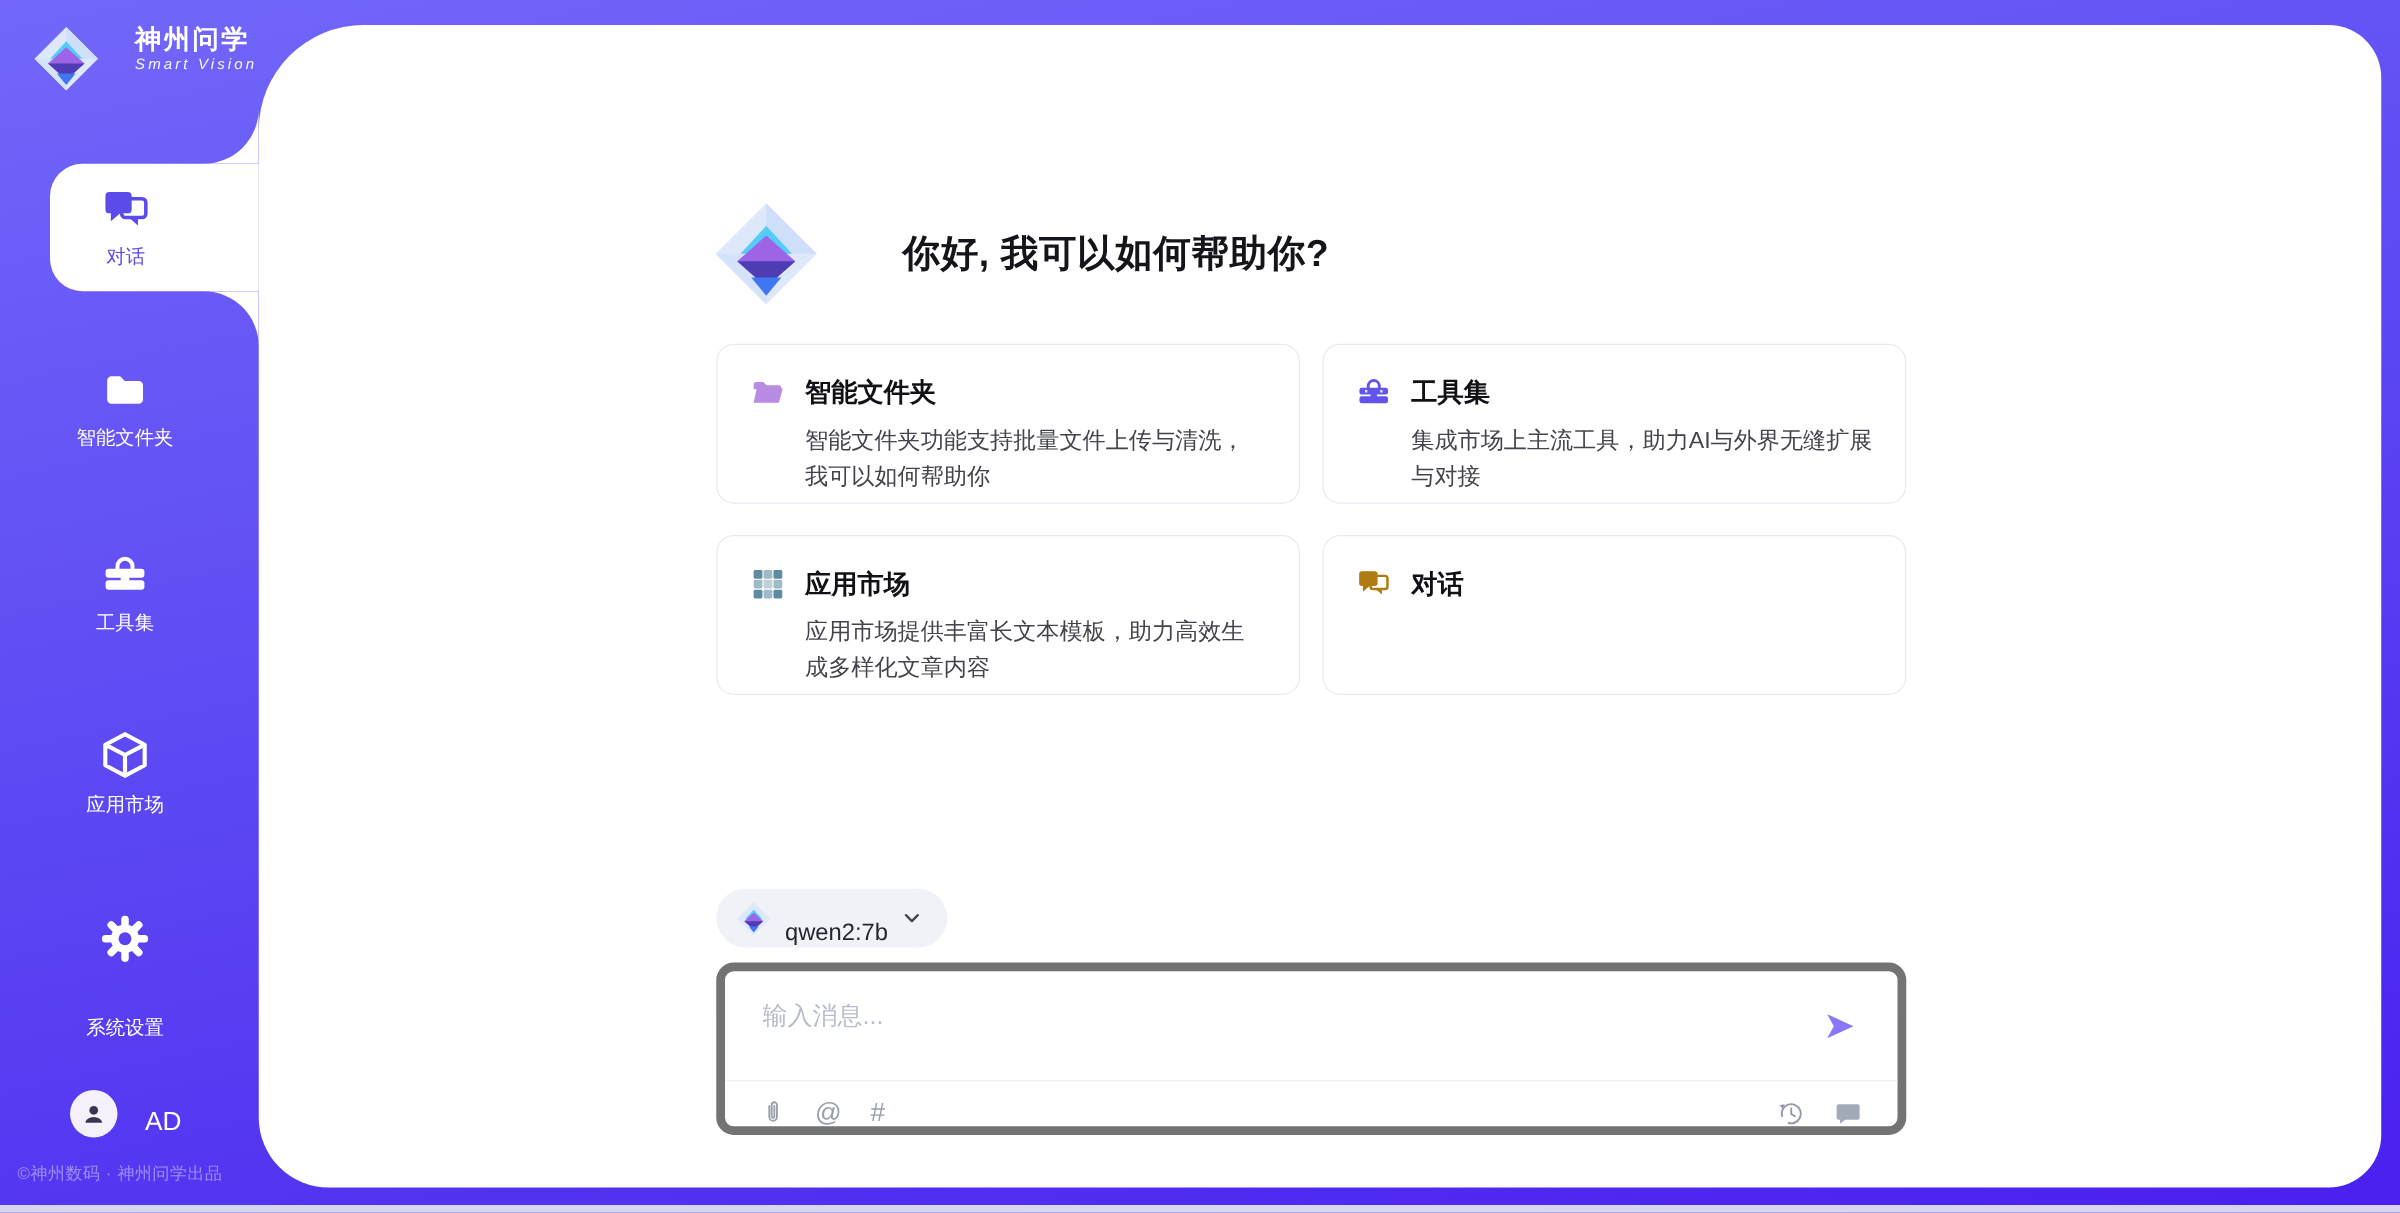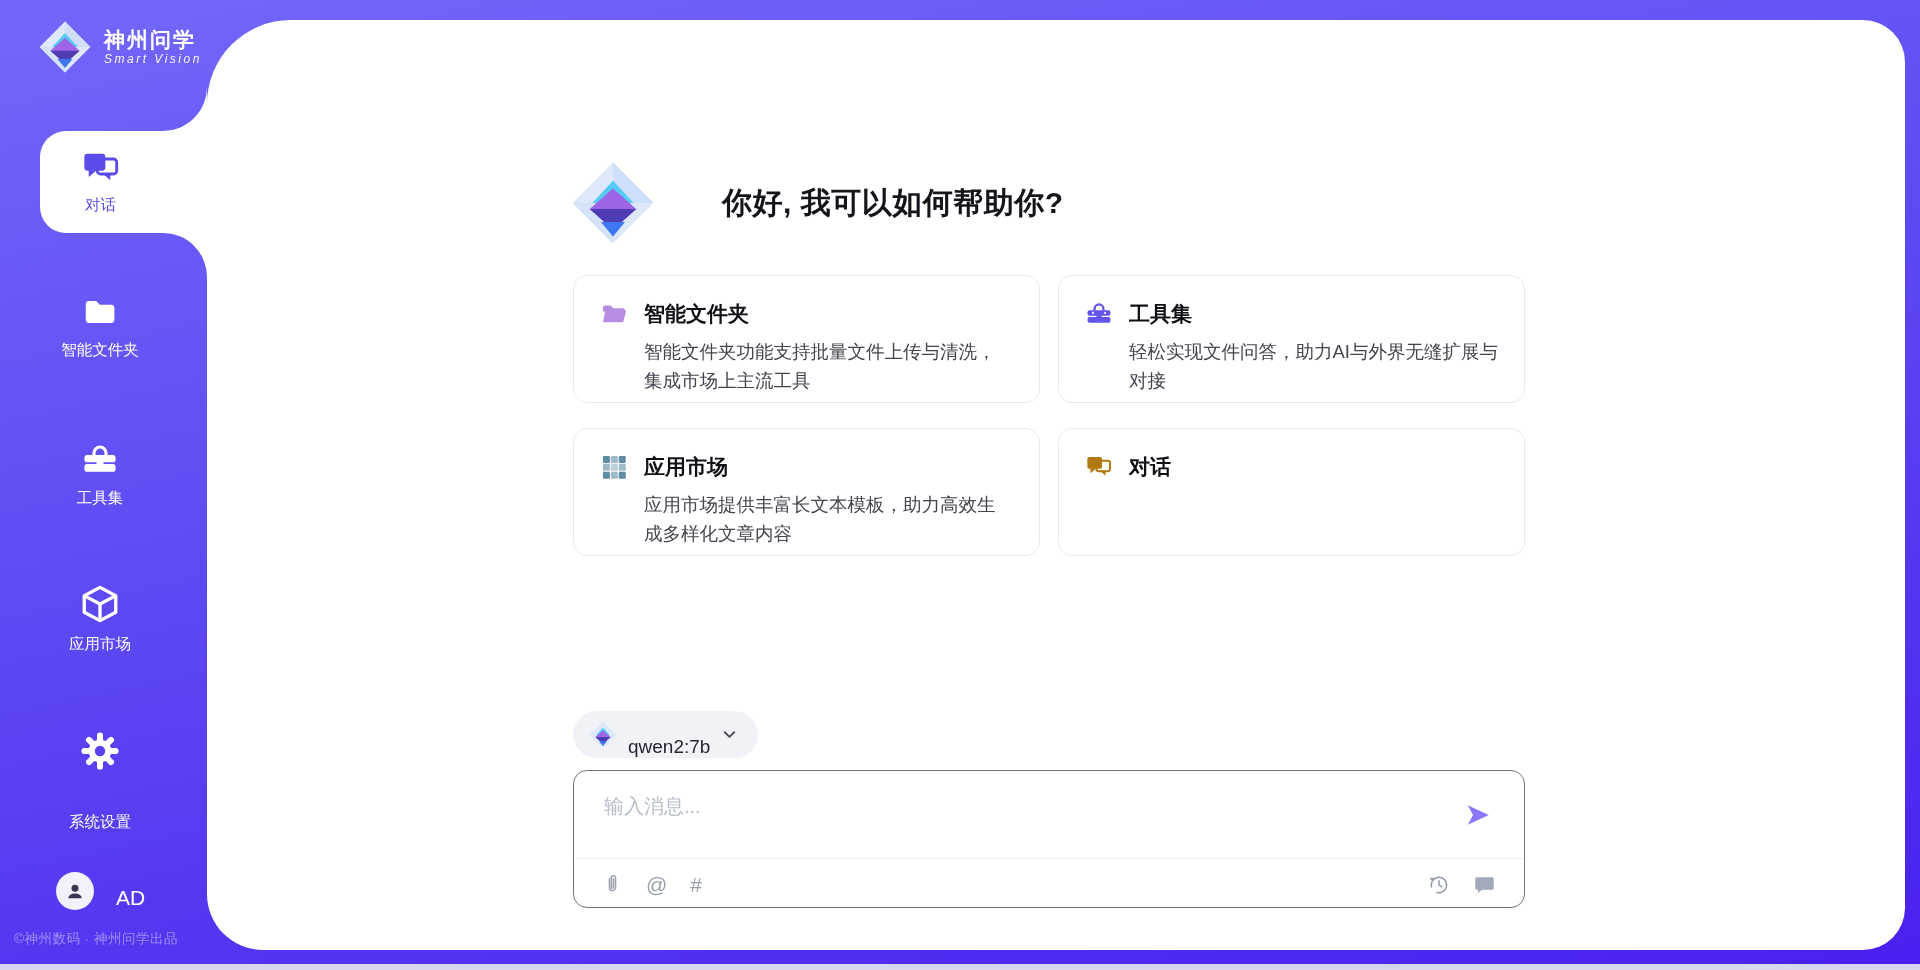--- a/index.html
+++ b/index.html
@@ -11,21 +11,21 @@
   }
   .bottom-strip { position:absolute; left:0; bottom:0; width:1920px; height:6px; background:#d7d6ef; z-index:6; }
 
   
   .main-panel {
     position:absolute; left:207px; top:20px; width:1698px; height:930px;
     background:#ffffff; border-radius:84px 42px 42px 56px; z-index:1;
   }
 
   
-  .brand { position:absolute; left:38px; top:20px; display:flex; align-items:center; gap:12px; z-index:3; }
+  .brand { position:absolute; left:26px; top:20px; display:flex; gap:28px; z-index:3; }
   .brand .logo-svg { width:54px; height:54px; }
   .brand-name { color:#fff; font-size:21px; font-weight:bold; letter-spacing:2px; line-height:1.15; }
   .brand-sub { color:rgba(255,255,255,.95); font-size:12px; letter-spacing:2.5px;font-style:italic; }
 
   .active-tab {
     position:absolute; left:40px; top:131px; width:167px; height:102px;
     background:#fff; border-radius:26px 0 0 26px; z-index:2;
     display:flex; flex-direction:column; align-items:center; justify-content:center;
     gap:7px; padding-right:46px; cursor:pointer;
   }
@@ -74,21 +74,21 @@
     position:absolute; left:573px; top:711px; height:47px; z-index:3;
     display:flex; align-items:center; gap:11px; padding:0 20px 0 16px;
     background:#f1f2f8; border-radius:24px; cursor:pointer;
   }
   .model-pill .logo-svg { width:28px; height:28px; }
   .model-name { font-size:19px; color:#26262e;margin-top:24px; }
 
   
   .composer {
     position:absolute; left:573px; top:770px; width:952px; height:138px; z-index:3;
-    background:#fff; border:1px solid #737373; border-radius:14px;
+    background:#fff; border:7px solid #737373; border-radius:14px;
   }
   .composer textarea {
     position:absolute; left:30px; top:22px; width:830px; height:58px;
     border:none; outline:none; resize:none; font-family:"Liberation Sans",sans-serif;
     font-size:20px; color:#333; background:transparent;
   }
   .composer textarea::placeholder { color:#b7bdc9; }
   .send-btn { position:absolute; right:32px; top:30px; width:28px; height:28px; cursor:pointer; background:none; border:none; }
   .composer-divider { position:absolute; left:0; right:0; top:87px; border-top:1px solid #edeff4; }
   .composer-toolbar {
@@ -216,36 +216,36 @@
 <div class="cards">
 
   <div class="card">
     <div class="card-title-row">
       <svg viewBox="0 0 24 24">
         <path d="M2.5 6.8 a2 2 0 0 1 2 -2 h4.6 l2.2 2.2 h8.2 a2 2 0 0 1 2 2 v0.8 H2.5 Z" fill="#b78ce2"></path>
         <polygon points="4.6,9.2 22.5,9.2 19.8,19 2.5,19" fill="#b78ce2"></polygon>
       </svg>
       <span class="card-title">智能文件夹</span>
     </div>
-    <div class="card-desc">智能文件夹功能支持批量文件上传与清洗，集成市场上主流工具</div>
+    <div class="card-desc">智能文件夹功能支持批量文件上传与清洗，我可以如何帮助你</div>
   </div>
 
   <div class="card">
     <div class="card-title-row">
       <svg viewBox="0 0 24 24">
         <path d="M8.2 9 V7.6 a3.8 3.8 0 0 1 7.6 0 V9" fill="none" stroke="#6254e8" stroke-width="2"></path>
         <rect x="2.2" y="8.8" width="19.6" height="4.6" rx="1.6" fill="#6254e8"></rect>
         <rect x="2.2" y="14.6" width="19.6" height="4.8" rx="1.6" fill="#6254e8"></rect>
         <rect x="9.8" y="10.8" width="4.4" height="5.4" rx="1" fill="#6254e8"></rect>
         <rect x="6" y="10.2" width="1.6" height="1.8" fill="#ffffff" opacity=".85"></rect>
         <rect x="16.4" y="10.2" width="1.6" height="1.8" fill="#ffffff" opacity=".85"></rect>
       </svg>
       <span class="card-title">工具集</span>
     </div>
-    <div class="card-desc">轻松实现文件问答，助力AI与外界无缝扩展与对接</div>
+    <div class="card-desc">集成市场上主流工具，助力AI与外界无缝扩展与对接</div>
   </div>
 
   <div class="card">
     <div class="card-title-row">
       <svg viewBox="0 0 24 24">
         <g fill="#5d8ba1">
           <rect x="2.5" y="2.5" width="6" height="6" rx="1"></rect>
           <rect x="9.3" y="2.5" width="6" height="6" rx="1" opacity=".6"></rect>
           <rect x="16.1" y="2.5" width="6" height="6" rx="1"></rect>
           <rect x="2.5" y="9.3" width="6" height="6" rx="1" opacity=".6"></rect>

